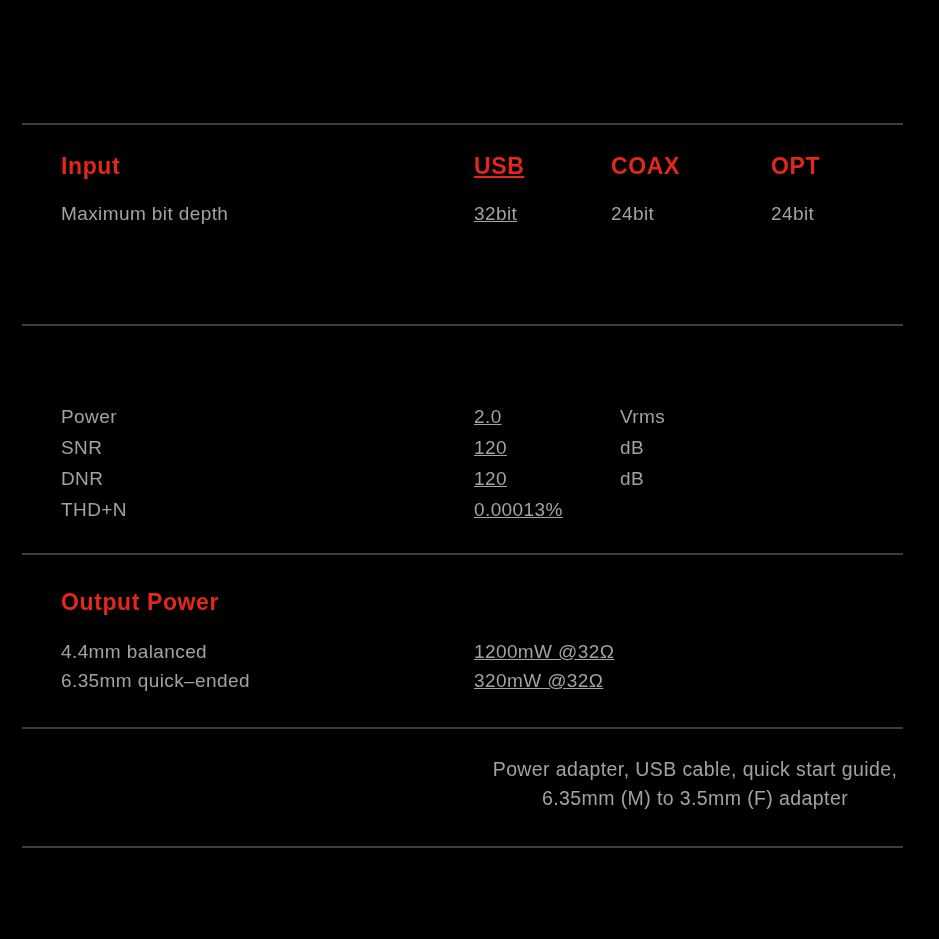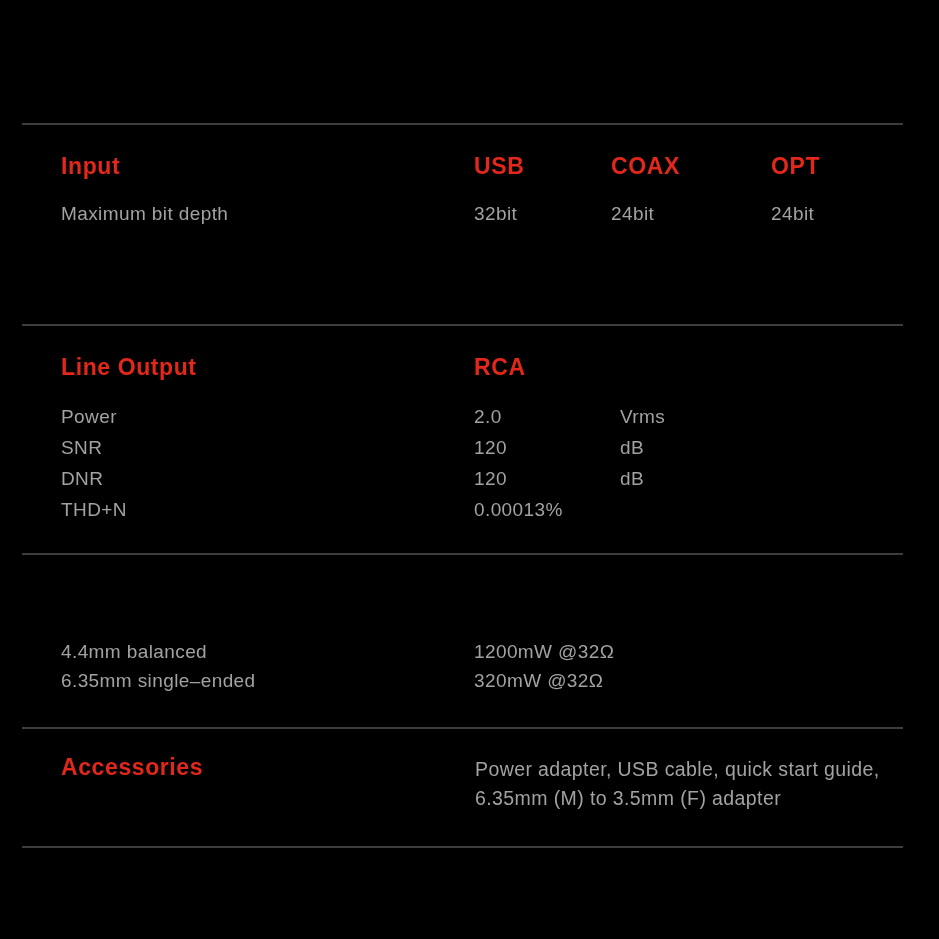--- a/index.html
+++ b/index.html
@@ -38,33 +38,34 @@
     left: 0;
     width: 100%;
     height: 24px;
     line-height: 24px;
     font-size: 19px;
     letter-spacing: 0.4px;
     color: #a2a2a2;
   }
   .row span, .sec-header span { position: absolute; white-space: nowrap; }
   .c0 { left: 61px; }
-  .c1 { left: 474px; }
+  .c1 { left: 474px; text-decoration: underline; }
   .c2 { left: 611px; }
   .c3 { left: 771px; }
   .cu { left: 620px; }
   .acc-text {
     position: absolute;
     left: 475px;
     top: 755px;
     width: 440px;
     font-size: 19.5px;
     letter-spacing: 0.4px;
     line-height: 29px;
     color: #a2a2a2;
+    text-align: center;
   }
   .acc-text div { white-space: nowrap; }
 </style>
 </head>
 <body>
 
 <div class="page">
 
   <div class="divider" style="top:123px"></div>
   <div class="divider" style="top:324px"></div>
@@ -78,24 +79,20 @@
     <span class="c2">COAX</span>
     <span class="c3">OPT</span>
   </div>
   <div class="row" style="top:202px">
     <span class="c0">Maximum bit depth</span>
     <span class="c1">32bit</span>
     <span class="c2">24bit</span>
     <span class="c3">24bit</span>
   </div>
 
-  <div class="sec-header" style="top:353px">
-    <span class="c0">Line Output</span>
-    <span class="c1">RCA</span>
-  </div>
   <div class="row" style="top:405px">
     <span class="c0">Power</span>
     <span class="c1">2.0</span>
     <span class="cu">Vrms</span>
   </div>
   <div class="row" style="top:436px">
     <span class="c0">SNR</span>
     <span class="c1">120</span>
     <span class="cu">dB</span>
   </div>
@@ -103,30 +100,30 @@
     <span class="c0">DNR</span>
     <span class="c1">120</span>
     <span class="cu">dB</span>
   </div>
   <div class="row" style="top:498px">
     <span class="c0">THD+N</span>
     <span class="c1">0.00013%</span>
     <span class="cu"></span>
   </div>
 
+  <div class="sec-header" style="top:588px">
+    <span class="c0">Output Power</span>
+  </div>
   <div class="row" style="top:640px">
     <span class="c0">4.4mm balanced</span>
     <span class="c1">1200mW @32Ω</span>
   </div>
   <div class="row" style="top:669px">
-    <span class="c0">6.35mm single–ended</span>
+    <span class="c0">6.35mm quick–ended</span>
     <span class="c1">320mW @32Ω</span>
   </div>
 
-  <div class="sec-header" style="top:753px">
-    <span class="c0">Accessories</span>
-  </div>
   <div class="acc-text">
     <div>Power adapter, USB cable, quick start guide,</div>
     <div>6.35mm (M) to 3.5mm (F) adapter</div>
   </div>
 
 </div>
 
 </body></html>

